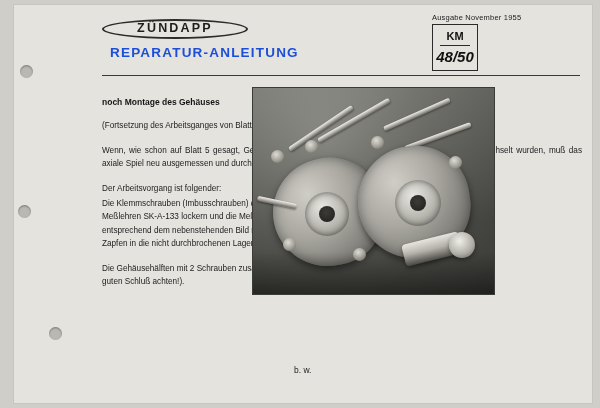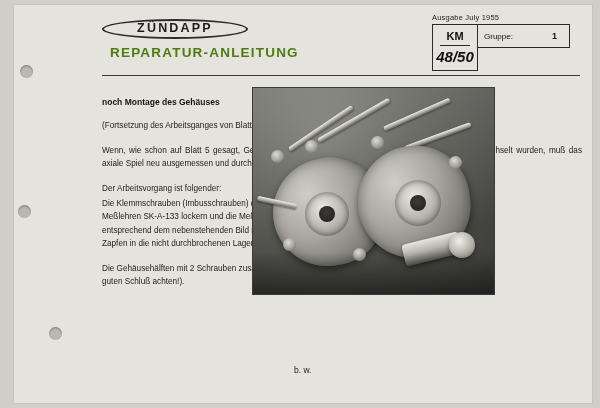--- a/index.html
+++ b/index.html
@@ -69,21 +69,21 @@
     font-weight: bold;
     letter-spacing: 2.2px;
     color: #1d1d1d;
   }
   .doc-title {
     position: absolute;
     left: 22px; top: 32px;
     font-size: 13.5px;
     font-weight: bold;
     letter-spacing: 1.2px;
-    color: #4d7c0f;
+    color: #1d4ed8;
     padding-left: 8px;
   }
   .issue-date {
     position: absolute;
     left: 352px; top: 0px;
     font-size: 7.5px;
     color: #222;
     letter-spacing: 0.2px;
   }
   
@@ -305,32 +305,28 @@
 
     <div class="header">
 
       <div class="logo-wrap">
         <div class="logo-ellipse"></div>
         <div class="logo-text">ZÜNDAPP</div>
       </div>
 
       <div class="doc-title">REPARATUR-ANLEITUNG</div>
 
-      <div class="issue-date">Ausgabe July 1955</div>
+      <div class="issue-date">Ausgabe November 1955</div>
 
       <div class="hdr-box km-box">
         <div class="km-label">KM</div>
         <div class="km-rule"></div>
         <div class="km-value">48/50</div>
       </div>
 
-      <div class="hdr-box grp-box">
-        <span class="kv">Gruppe:</span>
-        <span class="kvv">1</span>
-      </div>
 
     </div>
 
     <div class="hdr-rule"></div>
 
     <div class="body">
       <div class="sec-title">noch Montage des Gehäuses</div>
       <p class="txt cont-note">(Fortsetzung des Arbeitsganges von Blatt 6)</p>
       <p class="txt lead">Wenn, wie schon auf Blatt 5 gesagt, Gehäusehälften, Kurbelwelle, Vorgelegewelle oder Lager ausgewechselt wurden, muß das axiale Spiel neu ausgemessen und durch die entsprechenden Distanzscheiben ausgeglichen werden.</p>
       <p class="txt step-head">Der Arbeitsvorgang ist folgender:</p>

